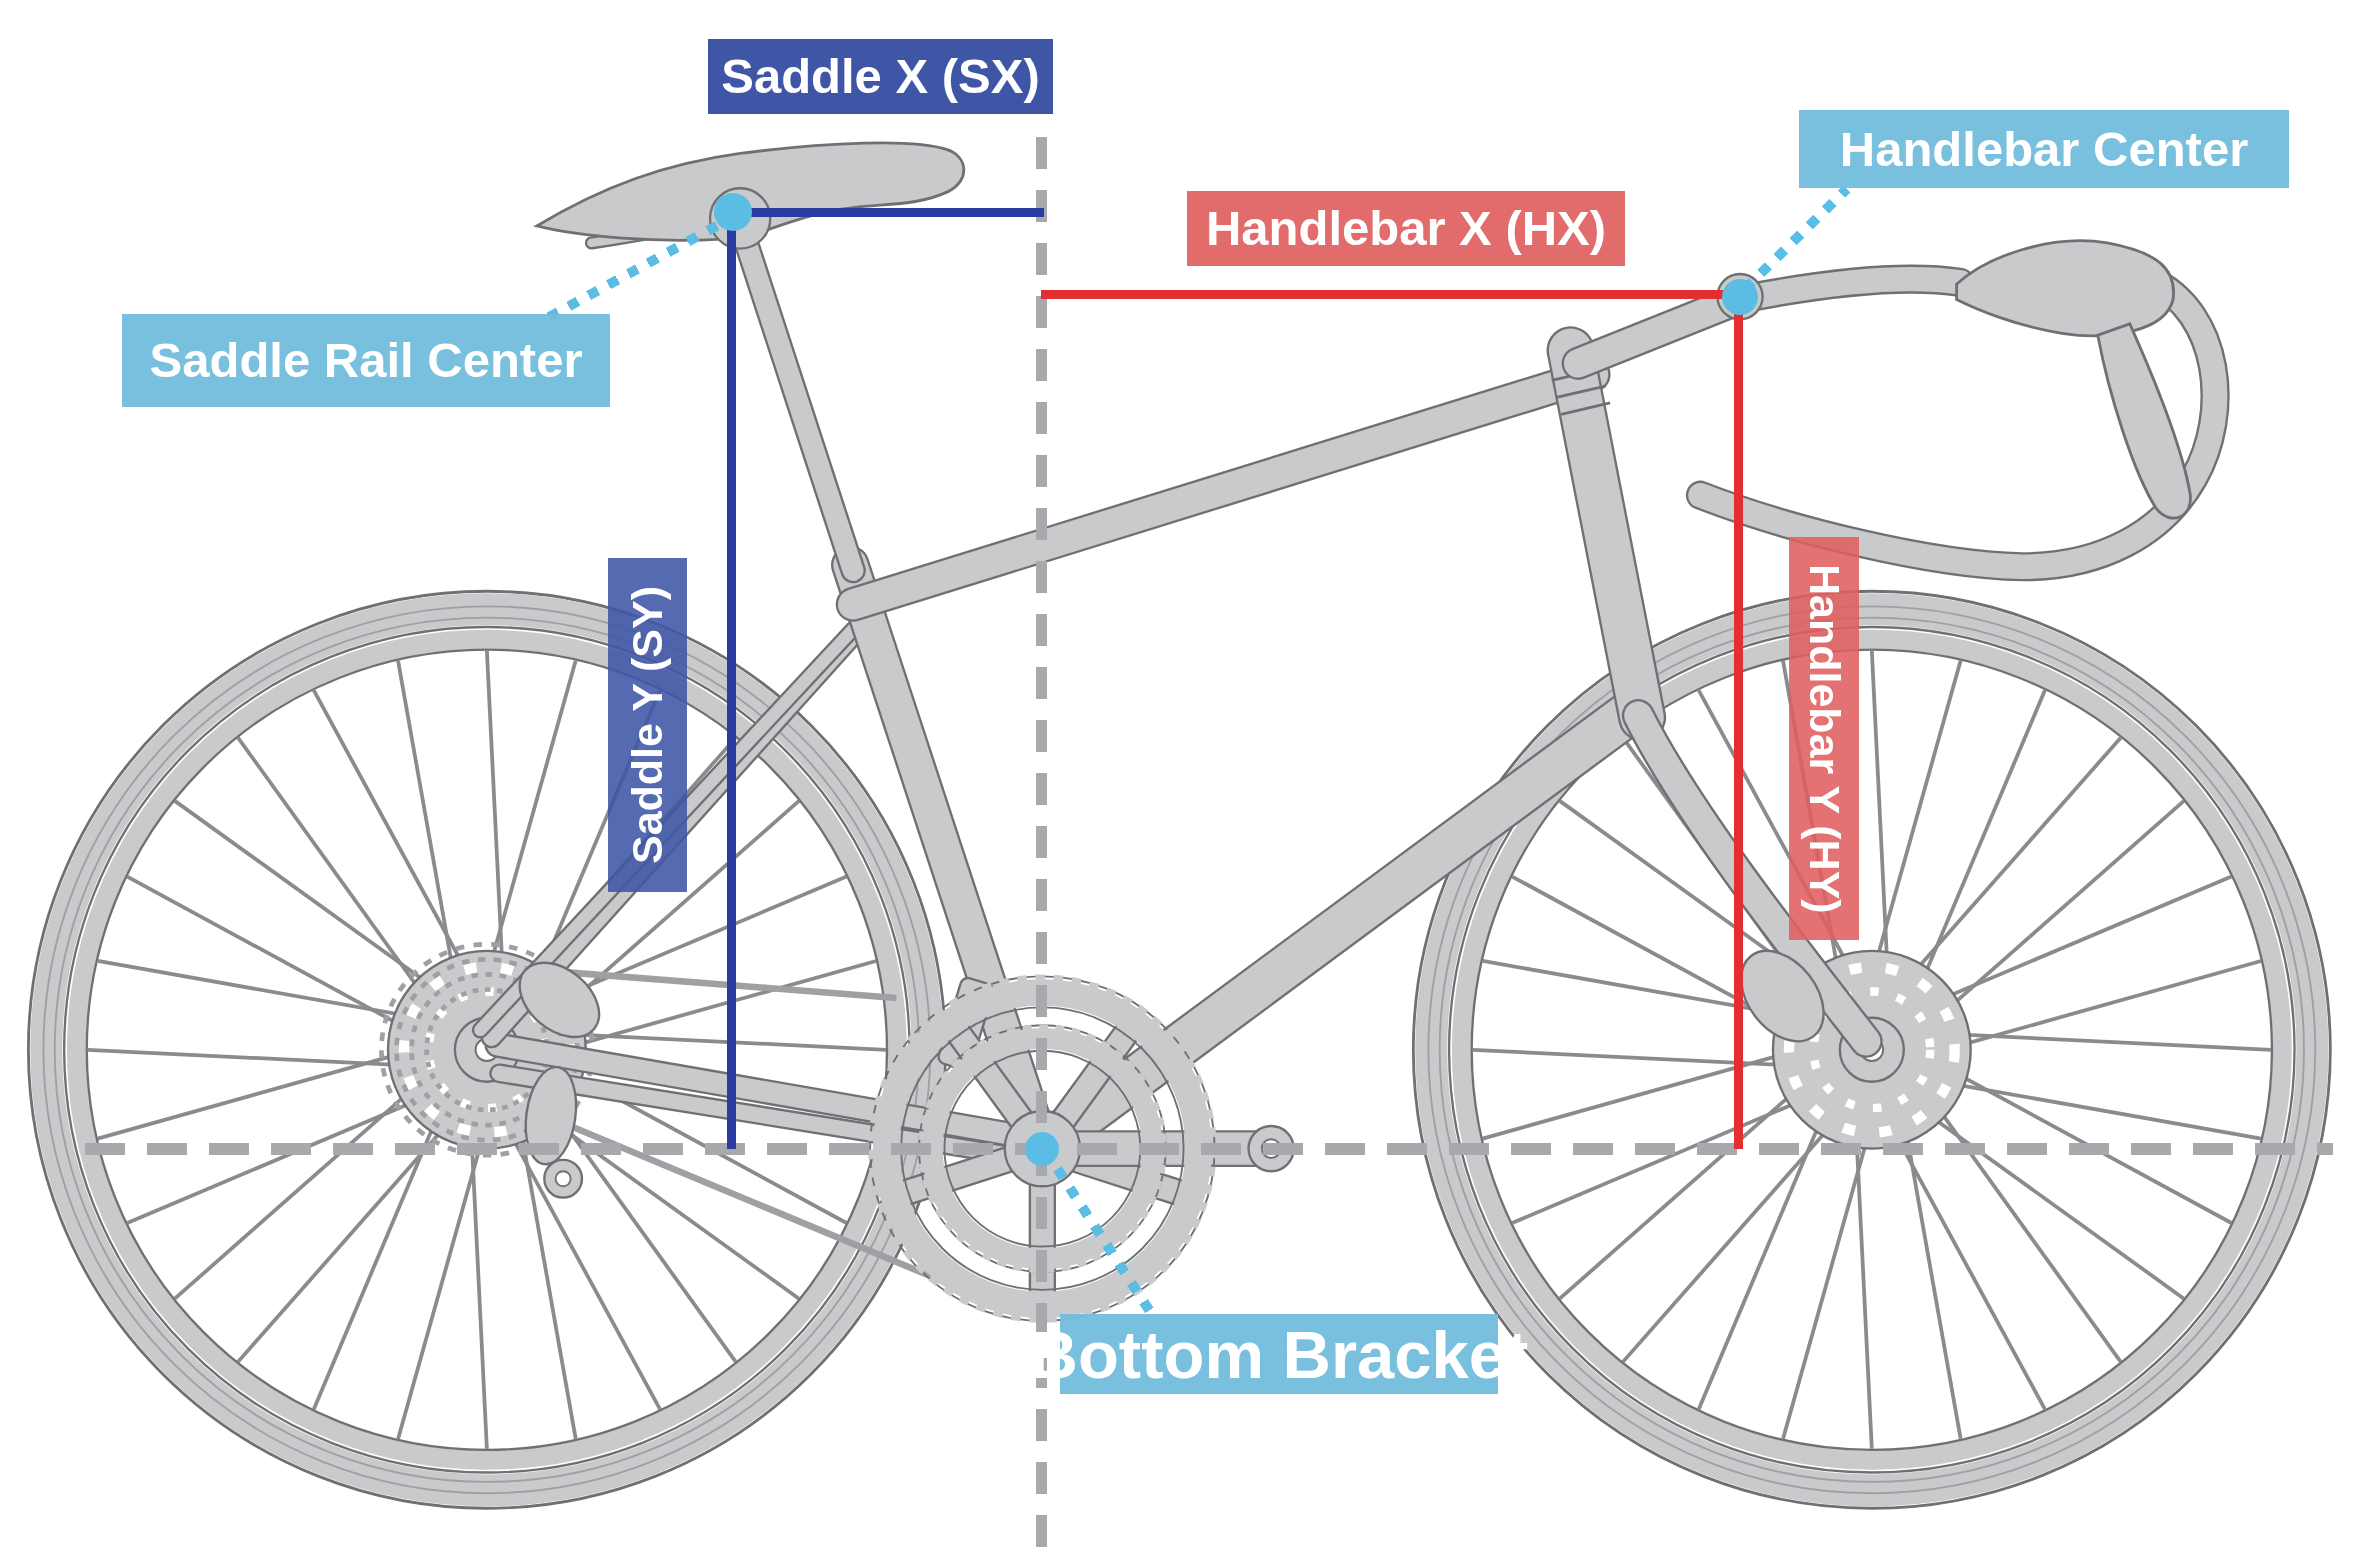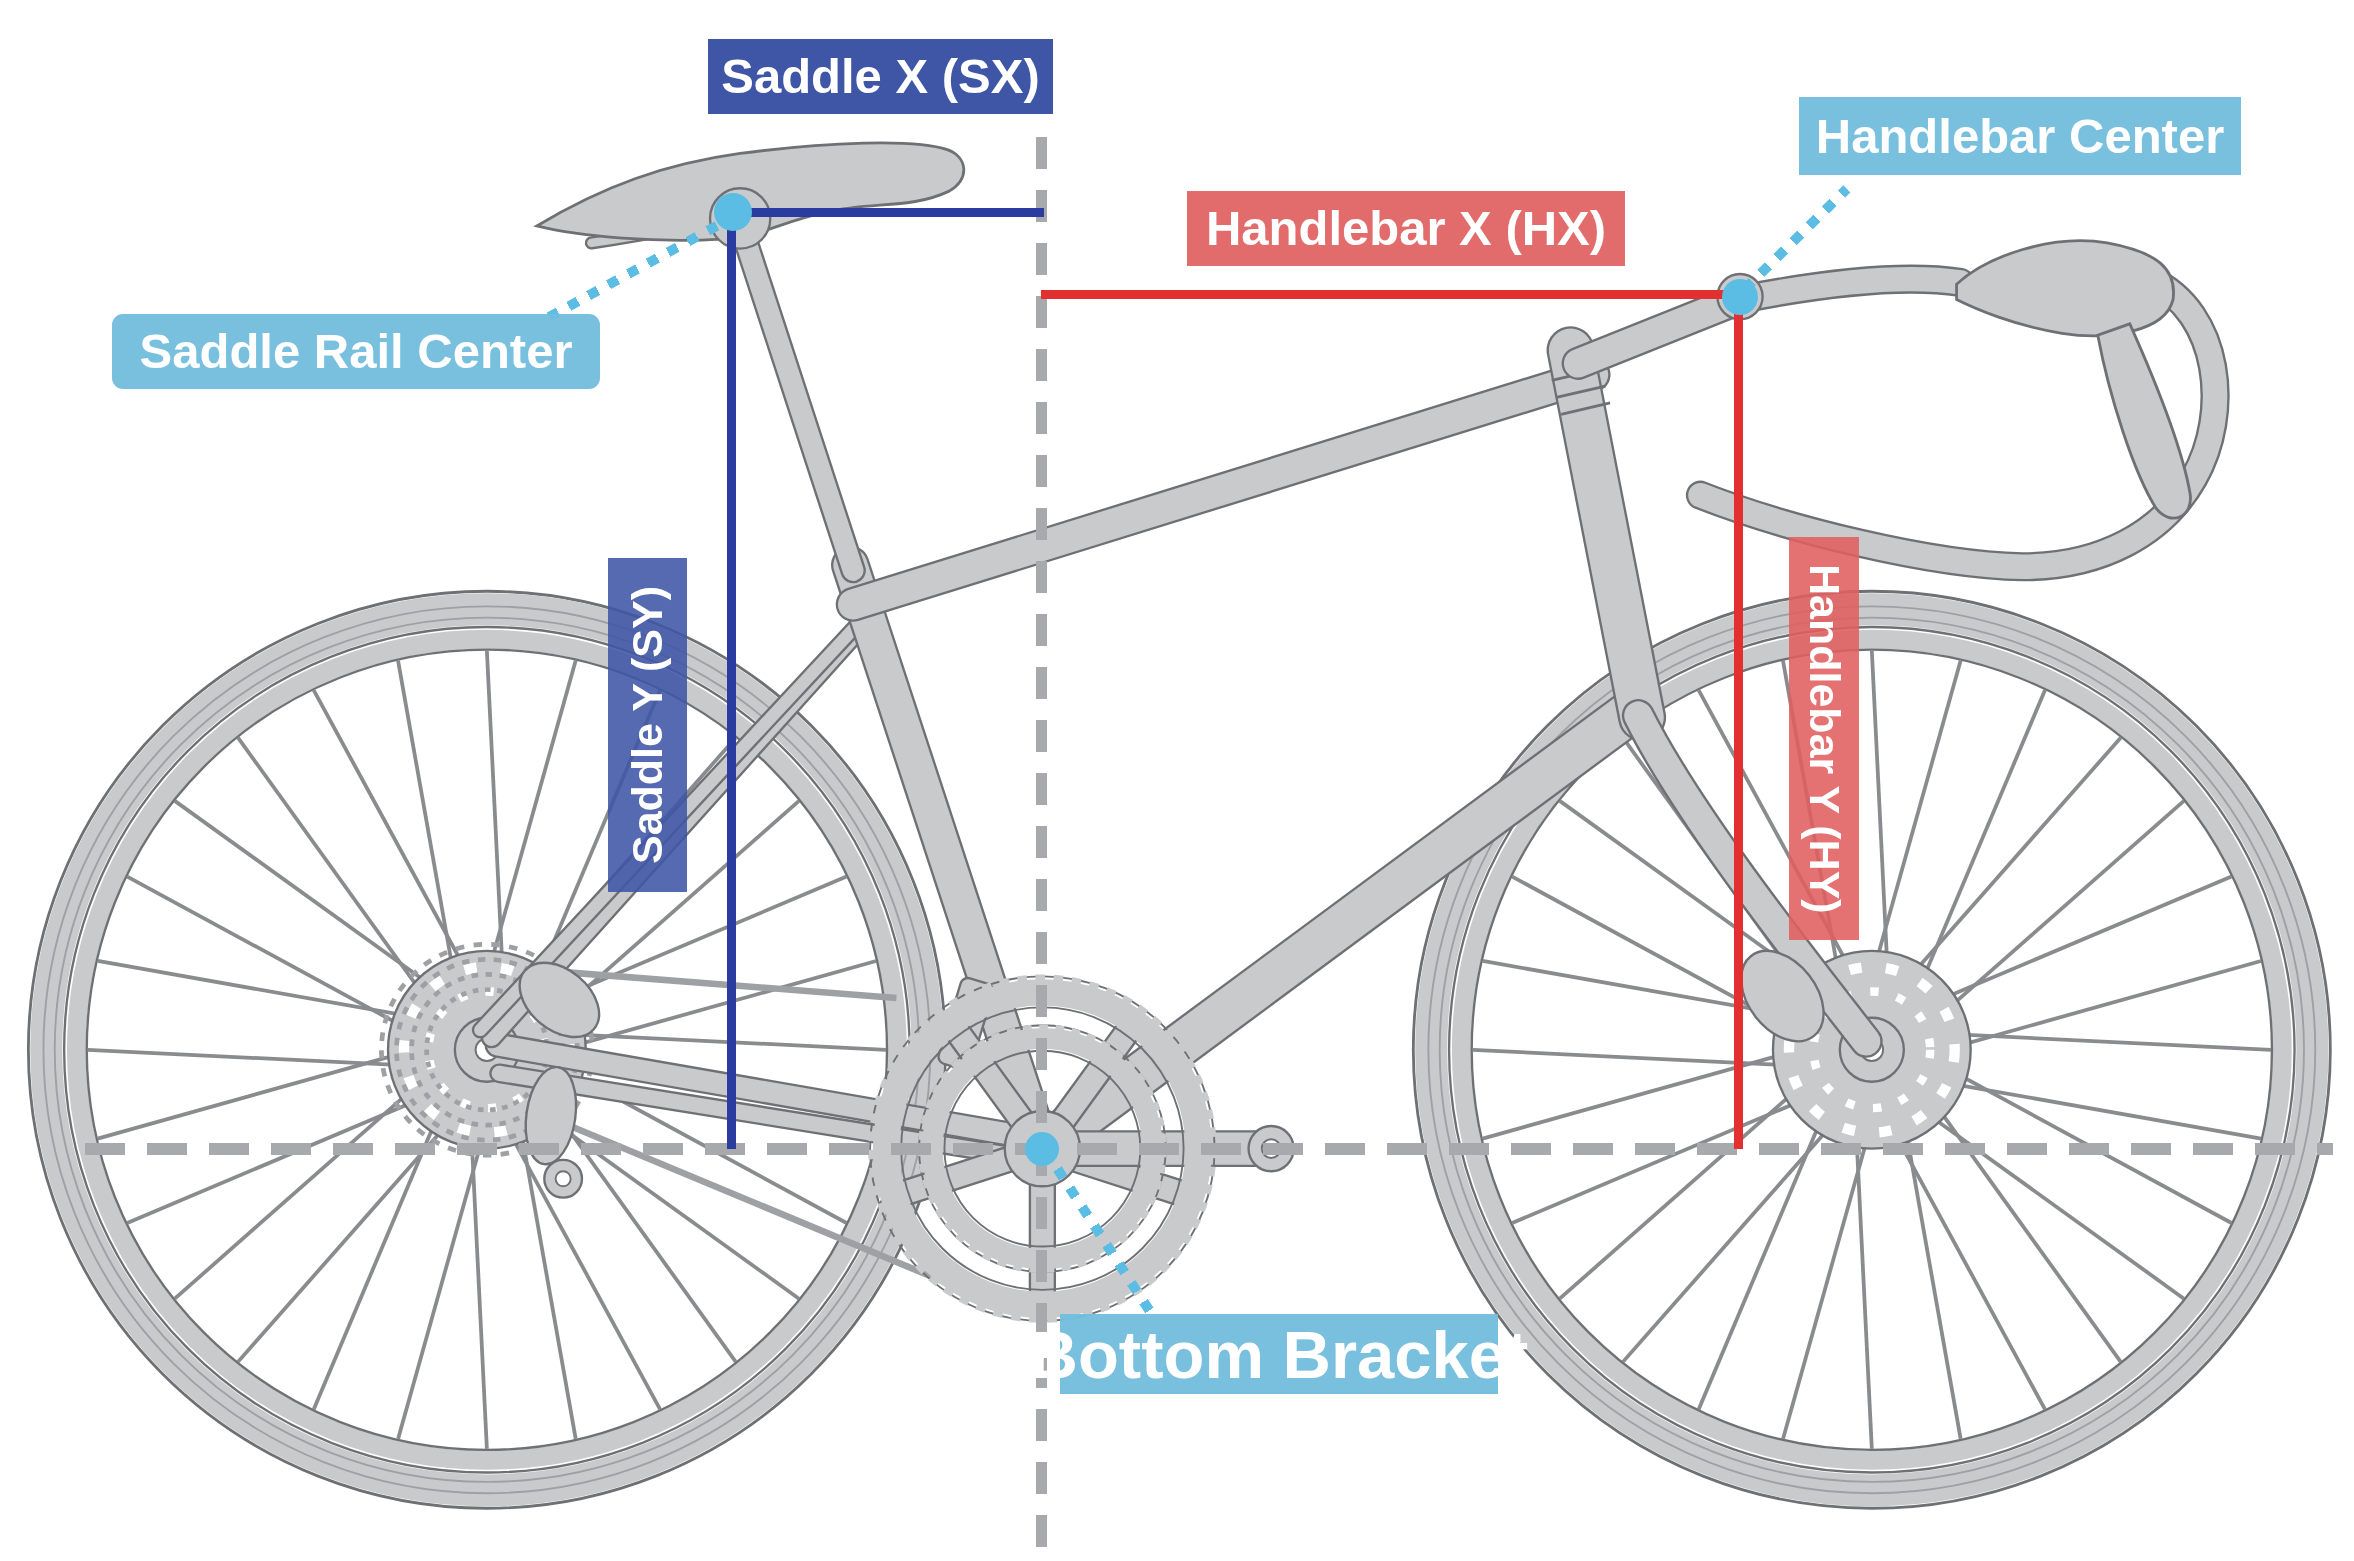--- a/index.html
+++ b/index.html
@@ -214,27 +214,27 @@
   <div class="ptr" style="left: 1745px; top: 284px; width: 143px; height: 10.4px; transform-origin: left center; transform: rotate(-44.5deg);"></div>
   <div class="ptr" style="left: 1045px; top: 1145px; width: 194px; height: 10.4px; transform-origin: left center; transform: rotate(57deg);"></div>
 
   <div class="pdot" style="left: 714px; top: 193px; width: 38px; height: 38px;"></div>
   <div class="pdot" style="left: 1722px; top: 279px; width: 36px; height: 36px;"></div>
   <div class="pdot" style="left: 1025px; top: 1132px; width: 34px; height: 34px;"></div>
 
   <div class="lbl blue" style="left: 708px; top: 39px; width: 345px; height: 75px;">
     <span>Saddle X (SX)</span>
   </div>
-  <div class="lbl lightblue" style="left: 1799px; top: 97px; width: 442px; height: 78px;">
+  <div class="lbl lightblue" style="left: 1799px; top: 110px; width: 490px; height: 78px;">
     <span>Handlebar Center</span>
   </div>
   <div class="lbl red" style="left: 1187px; top: 191px; width: 438px; height: 75px; text-align: center;">
     <span>Handlebar X (HX)</span>
   </div>
-  <div class="lbl lightblue" style="left: 112px; top: 314px; width: 488px; height: 75px; border-radius: 11px;">
+  <div class="lbl lightblue" style="left: 122px; top: 314px; width: 488px; height: 93px;">
     <span>Saddle Rail Center</span>
   </div>
   <div class="lbl blue v v-up" style="left: 608px; top: 558px; width: 79px; height: 334px;">
     <span>Saddle Y (SY)</span>
   </div>
   <div class="lbl red v v-down" style="left: 1789px; top: 537px; width: 70px; height: 403px;">
     <span>Handlebar Y (HY)</span>
   </div>
   <div class="lbl lightblue bb" style="left: 1060px; top: 1314px; width: 438px; height: 80px;">
     <span>Bottom Bracket</span>

